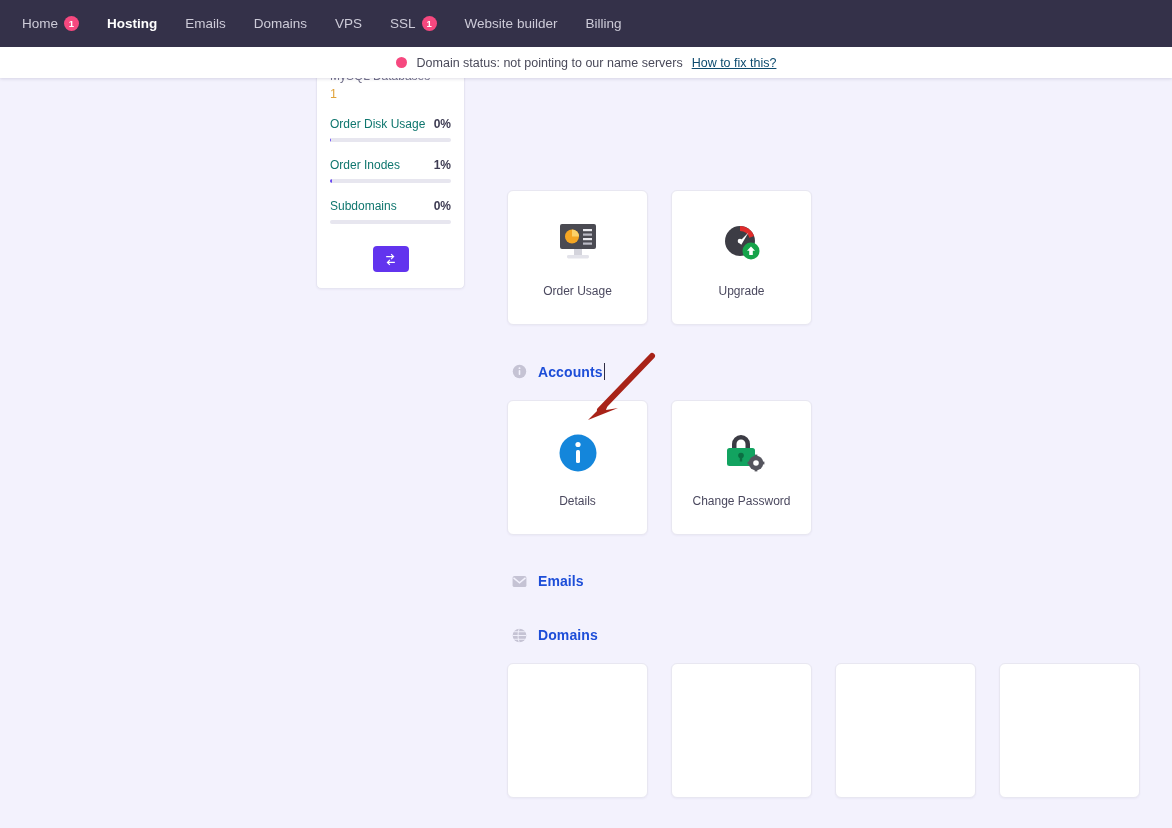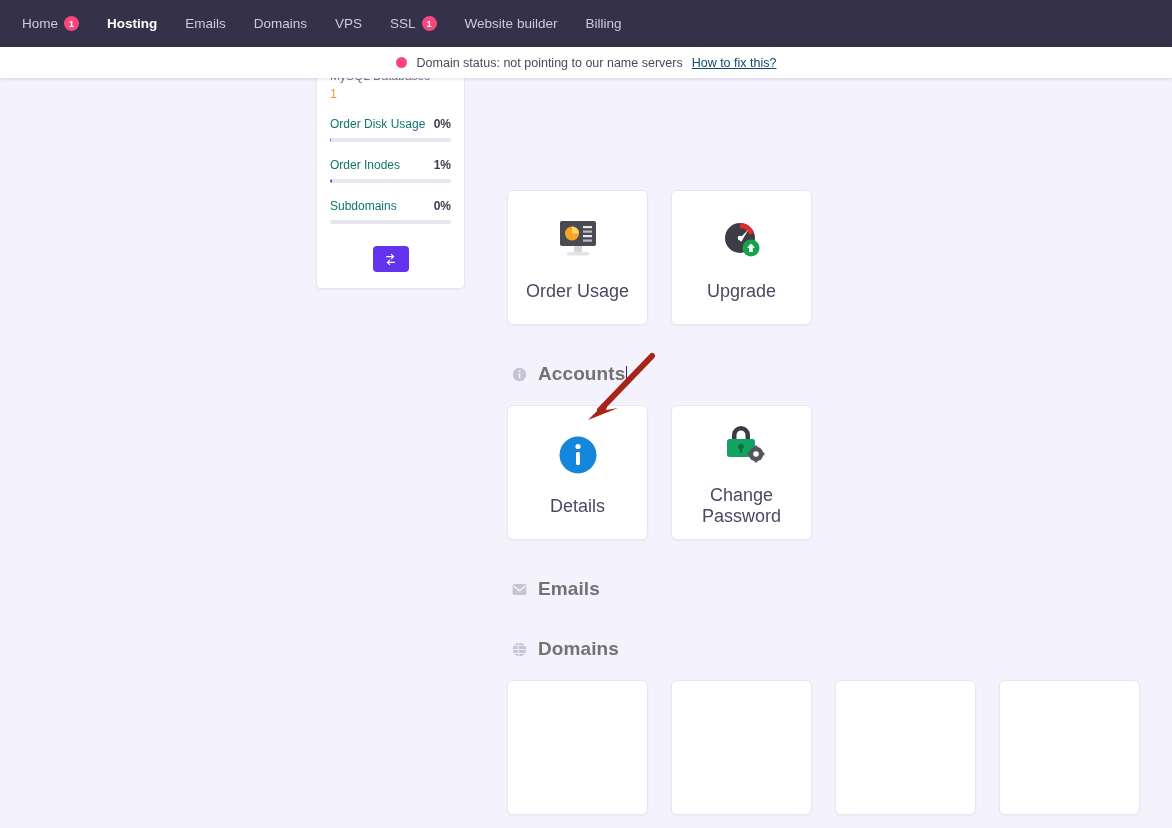--- a/index.html
+++ b/index.html
@@ -160,35 +160,35 @@
     position: relative;
   }
   .tile .icon-slot {
     height: 52px;
     display: flex;
     align-items: center;
     justify-content: center;
   }
   .tile-label {
     margin-top: 15px;
-    font-size: 18px;
+    font-size: 12px;
     color: #4b495f;
     text-align: center;
   }
 
   .section-head {
     display: flex;
     align-items: center;
     gap: 11px;
     margin: 38px 0 20px 5px;
   }
   .section-title {
-    font-size: 19px;
+    font-size: 14px;
     font-weight: bold;
-    color: #737373;
+    color: #1d4ed8;
     letter-spacing: .1px;
     position: relative;
   }
   .caret {
     display: inline-block;
     width: 1px;
     height: 17px;
     background: #2f2d45;
     margin-left: 1px;
     vertical-align: -3px;

